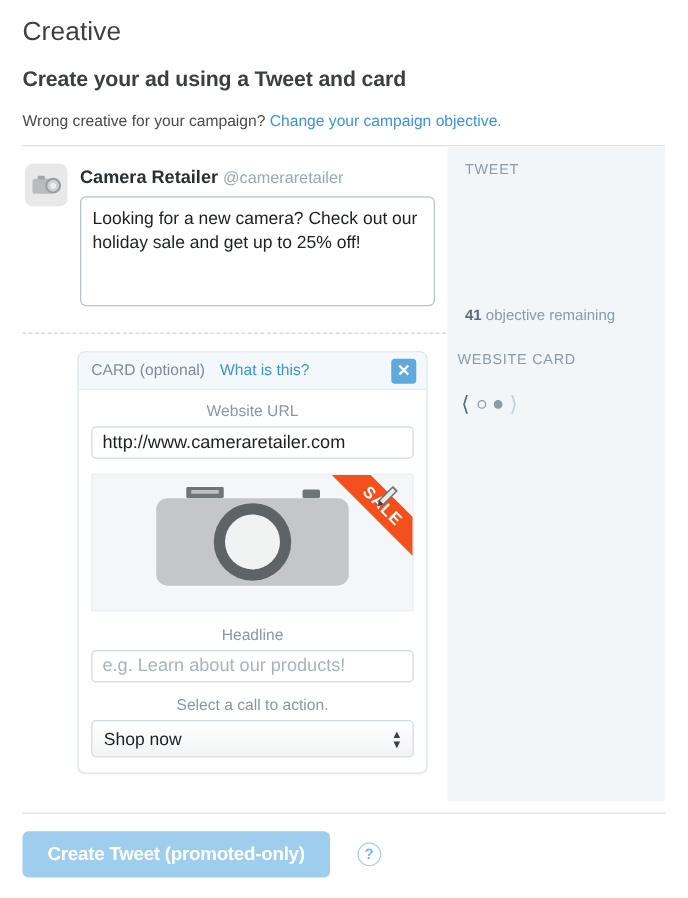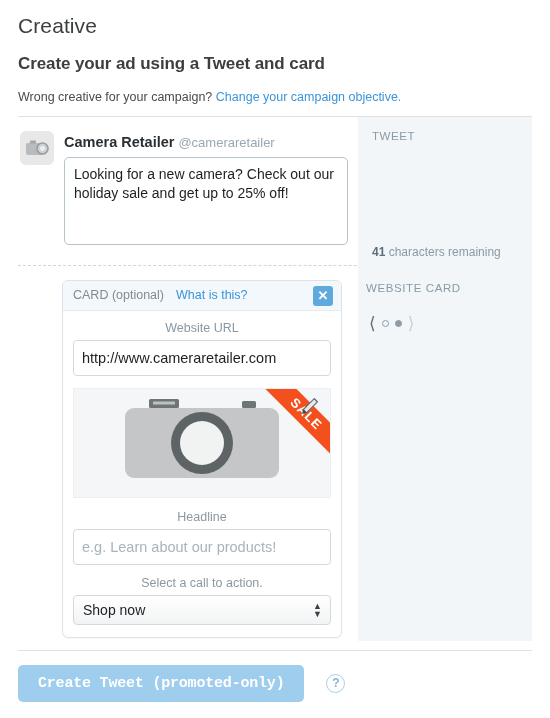--- a/index.html
+++ b/index.html
@@ -229,21 +229,21 @@
   }
   .field-label {
     font-size: 12.5px;
     color: #8a98a3;
     margin: 2px 0 5px 0;
     text-align: center;
   }
   .text-input {
     width: 100%;
     box-sizing: border-box;
-    height: 36px;
+    height: 26px;
     border: 1px solid #d2d9de;
     border-radius: 4px;
     padding: 4px 8px;
     font-size: 14.5px;
     color: #1c2022;
     font-family: "Liberation Sans", sans-serif;
     outline: none;
     background: #fff;
   }
   .text-input::placeholder { color: #a9b3ba; }
@@ -339,21 +339,21 @@
   }
   .create-btn {
     background: #9ecdee;
     color: #ffffff;
     border: none;
     border-radius: 5px;
     padding: 0 20px;
     height: 37px;
     font-size: 15px;
     font-weight: bold;
-    font-family: Liberation Mono, monospace;
+    font-family: Liberation Sans, sans-serif;
     cursor: pointer;
     letter-spacing: -0.2px;
   }
   .help-icon {
     margin-left: 22px;
     width: 19px;
     height: 19px;
     border-radius: 50%;
     border: 1.5px solid #a9cfe8;
     color: #7fb6dc;
@@ -375,21 +375,21 @@
     <span>Wrong creative for your campaign?</span>
     <a href="#">Change your campaign objective.</a>
   </p>
 </div>
 
 <div class="main-region">
 
   <div class="right-panel">
     <div class="panel-label">TWEET</div>
     <div class="char-count">
-      <b>41</b><span> characters remaining</span>
+      <b>41</b><span> objective remaining</span>
     </div>
     <div class="website-card-label">WEBSITE CARD</div>
     <div class="carousel">
       <span class="car-arrow">⟨</span>
       <span class="car-dot"></span>
       <span class="car-dot active"></span>
       <span class="car-arrow dim">⟩</span>
     </div>
   </div>
 

